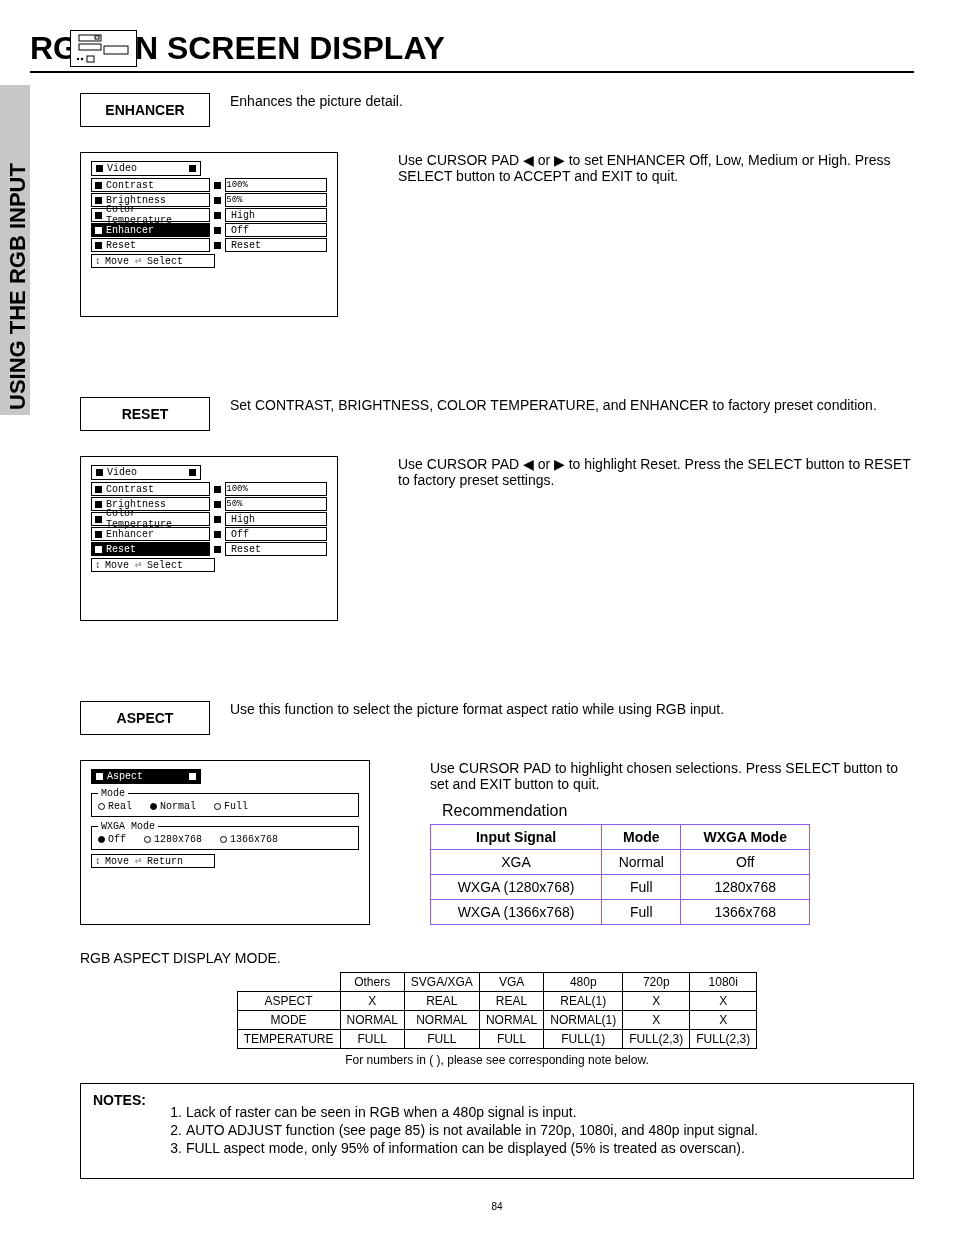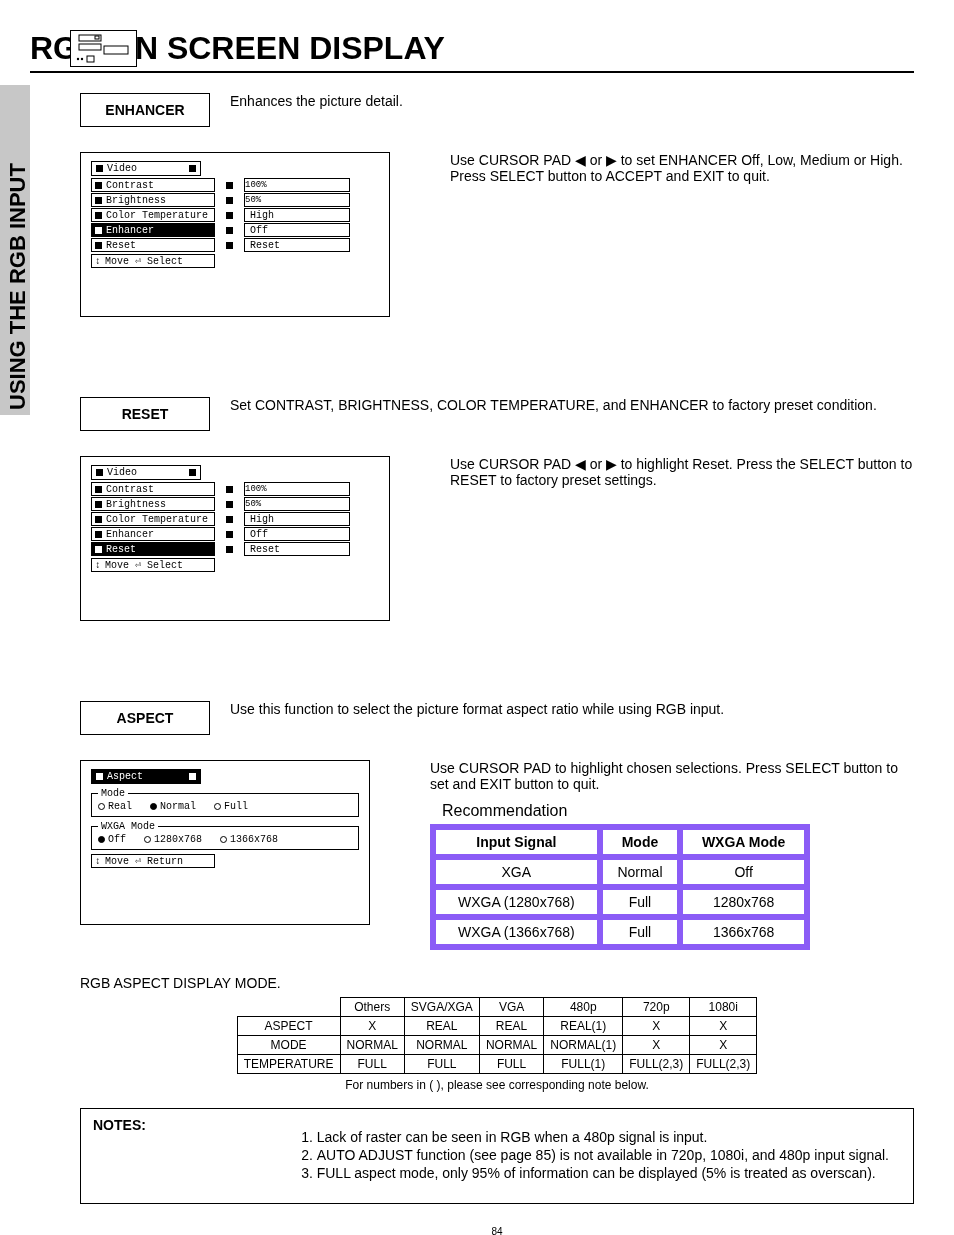--- a/index.html
+++ b/index.html
@@ -71,40 +71,40 @@
     flex: 1;
     text-align: justify;
   }
   .two-col {
     display: flex;
     align-items: flex-start;
     gap: 60px;
     margin-top: 25px;
   }
   .osd-box {
-    width: 310px;
+    width: 258px;
     height: 165px;
     border: 1px solid #000;
     box-sizing: border-box;
     padding: 8px 10px;
     font-family: "Courier New", monospace;
     font-size: 10px;
   }
   .osd-title-row { display:flex; align-items:stretch; margin-bottom:2px;}
   .osd-title-block {
     border: 1px solid #000;
     padding: 1px 4px;
     display: flex;
     align-items: center;
     gap: 4px;
     width: 110px;
     box-sizing: border-box;
   }
   .black-sq { width: 7px; height: 7px; background: #000; display:inline-block; }
-  .osd-item-row { display:flex; gap:11px; margin-bottom:1px; }
+  .osd-item-row { display:flex; gap:4px; margin-bottom:1px; }
   .osd-left {
     border: 1px solid #000;
     width: 124px;
     box-sizing: border-box;
     padding: 0 3px;
     display: flex; align-items:center; gap:4px;
     height: 14px;
   }
   .osd-left.highlight { background: #000; color:#fff; }
   .osd-left.highlight .black-sq { background:#fff; }
@@ -153,41 +153,40 @@
   fieldset.aspect-fs legend { padding:0 3px; }
   .radio-row { display:flex; gap:18px; align-items:center; }
   .radio-row span { display:flex; align-items:center; gap:3px; }
   .radio { width:7px; height:7px; border:1px solid #000; border-radius:50%; box-sizing:border-box; display:inline-block;}
   .radio.filled { background:#000; }
   .rec-heading { font-size:16px; margin:10px 0 4px 12px; }
   table.rec {
     border-collapse: collapse; width: 380px; font-size:14px;
   }
   table.rec th, table.rec td {
-    border:6px solid #8b5cf6; padding:4px 8px; text-align:center;
+    border:1px solid #8b5cf6; padding:4px 8px; text-align:center;
   }
   .subheading { font-size:14px; margin-top:25px; }
   table.aspectmode {
     border-collapse: collapse; font-size:12px; margin-top:6px;
   }
   table.aspectmode th, table.aspectmode td {
     border:1px solid #000; padding:2px 6px; text-align:center;
   }
   table.aspectmode .signal-head { text-align:left; border-right:none; padding-left:6px; }
   table.aspectmode td.no-border-tlb { border-top:none; border-left:none; border-bottom:none; }
   .aspect-table-wrap { display:flex; justify-content:center; }
   .tablenote { text-align:center; font-size:12px; margin-top:4px; }
   .notes-box {
     border:1px solid #000;
     padding: 8px 12px;
     margin-top: 16px;
     font-size:14px;
     display:flex;
     gap:10px;
-    justify-content:space-between;
   }
   .notes-label { font-weight:bold; }
   ol.notes-list { margin:12px; padding-left: 18px; }
   ol.notes-list li { margin-bottom:2px; }
   .page-number { text-align:center; font-size:10px; margin-top:22px; }
   .spacer-60 { height:60px; }
 </style>
 </head>
 <body>
 

